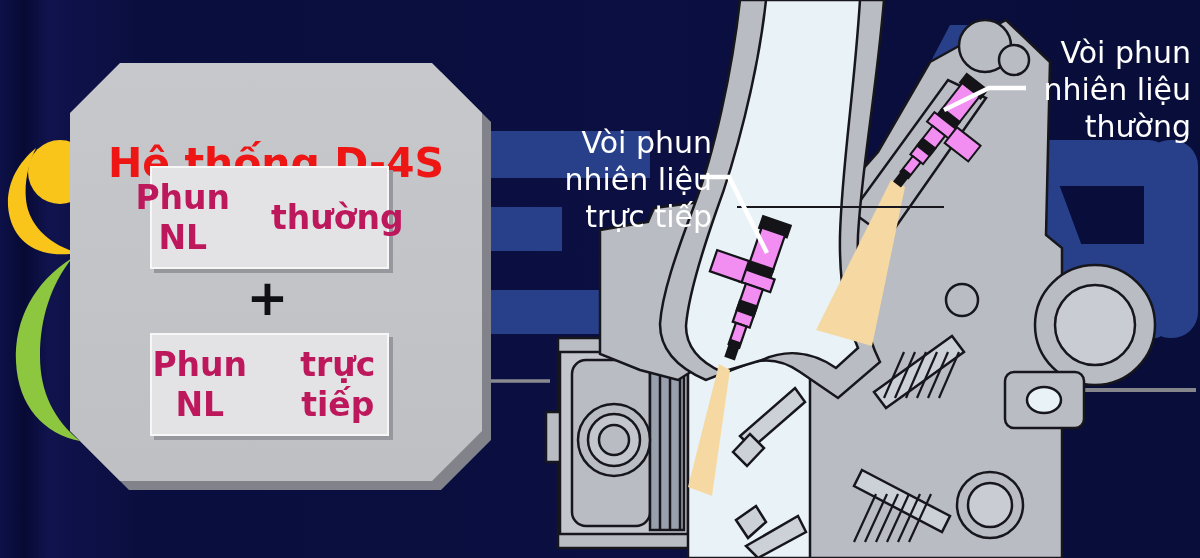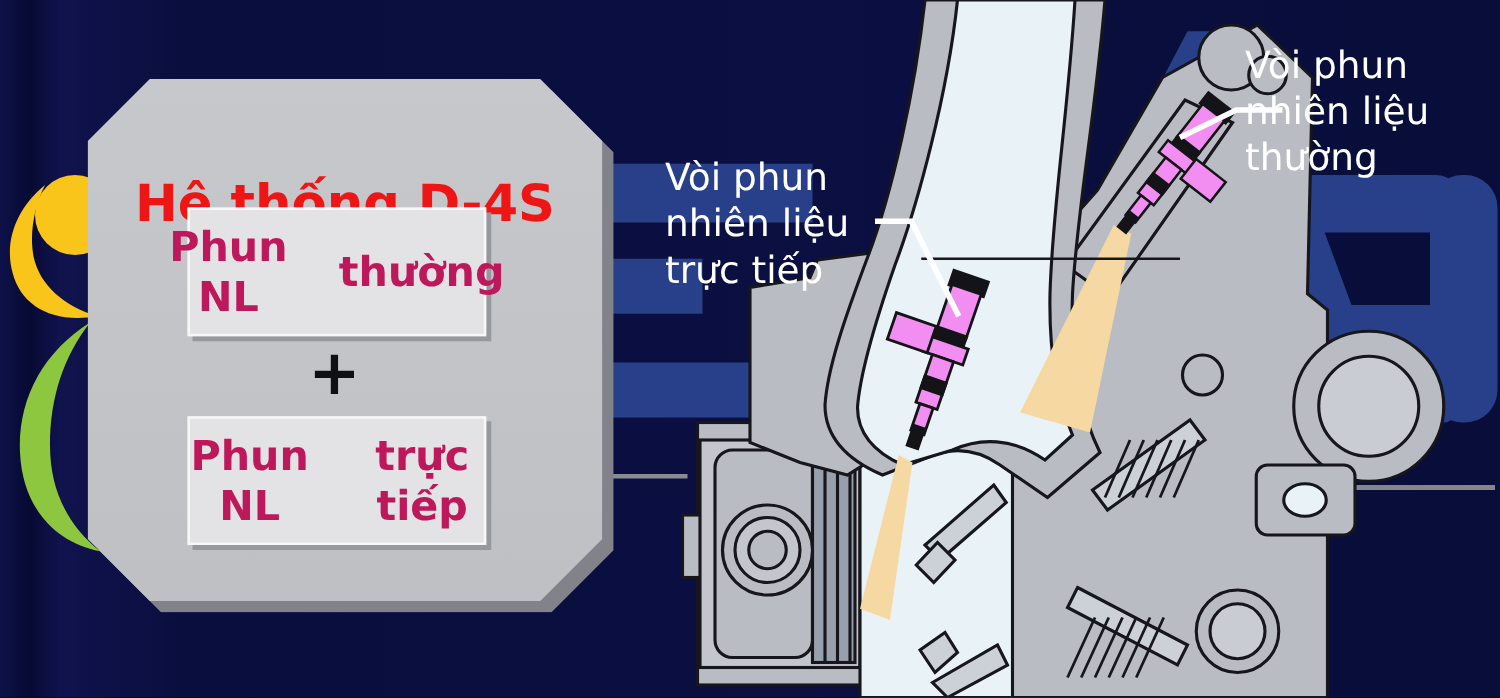--- a/index.html
+++ b/index.html
@@ -13,21 +13,21 @@
   .octa{clip-path:polygon(50px 0,calc(100% - 50px) 0,100% 50px,100% calc(100% - 50px),calc(100% - 50px) 100%,50px 100%,0 calc(100% - 50px),0 50px);border-radius:19px;}
   .panel-shadow{position:absolute;left:79px;top:72px;width:412px;height:418px;background:#82838a;}
   .panel{position:absolute;left:70px;top:63px;width:412px;height:418px;background:linear-gradient(180deg,#c7c8cc 0%,#bfc0c4 100%);}
   .panel-title{position:absolute;left:0;top:76px;width:100%;text-align:center;font-size:41px;font-weight:bold;color:#ee1515;letter-spacing:0px;}
   .inj-box{position:absolute;left:80px;width:235px;height:99px;background:#e3e3e5;border:2px solid #f7f7f8;
     box-shadow:4px 4px 0 #97989d;display:flex;flex-direction:row;align-items:center;justify-content:center;
     font-size:33px;font-weight:bold;color:#be185d;line-height:1.2;text-align:center;gap:41px;}
   .box-port{top:103px;} .box-direct{top:270px;}
   .plus-sign{position:absolute;left:80px;top:210px;width:235px;text-align:center;font-size:50px;font-weight:bold;color:#101014;line-height:50px;}
   
-  .diag-label{position:absolute;color:#ffffff;font-size:30px;line-height:37px;text-align:left;font-weight:normal;}
+  .diag-label{position:absolute;color:#ffffff;font-size:30px;line-height:37px;text-align:right;font-weight:normal;}
   .label-direct{left:532px;top:124px;width:180px;}
   .label-port{left:996px;top:34px;width:195px;}
 </style>
 </head>
 <body>
 
 <div class="stage">
 
   <svg width="1200" height="558" viewBox="0 0 1200 558">
 

